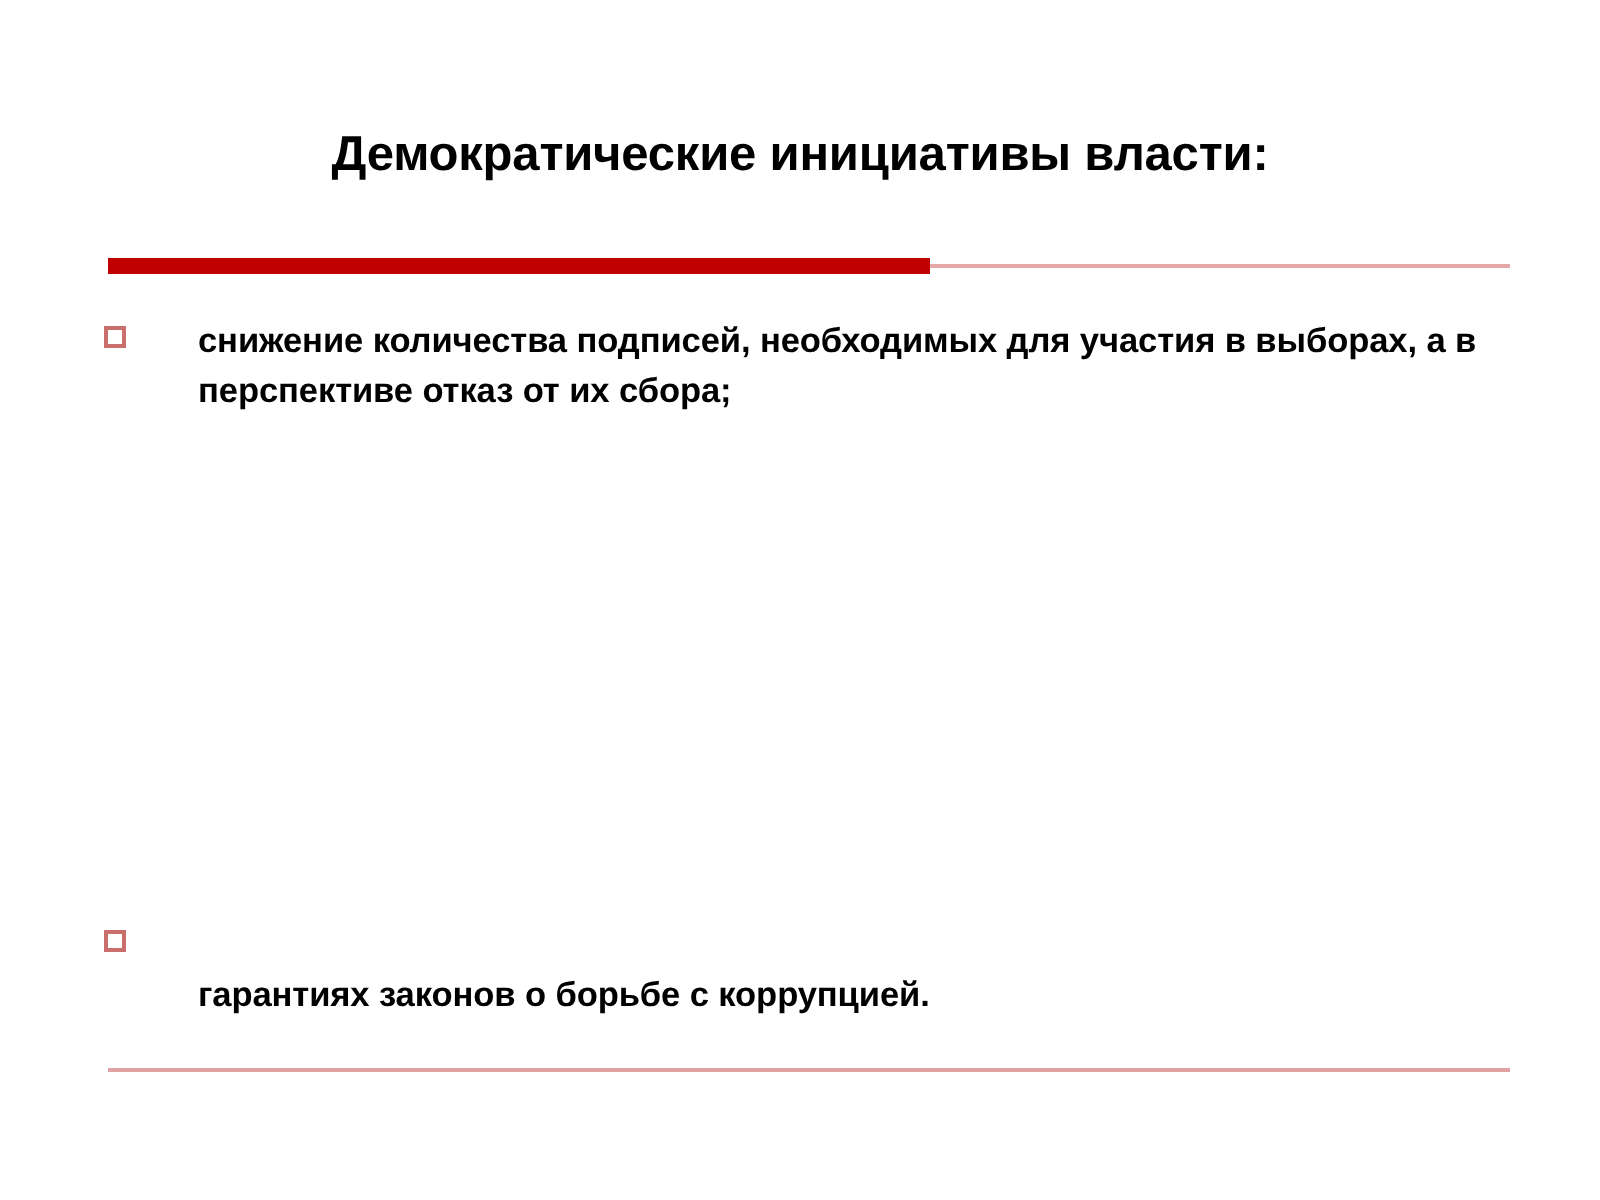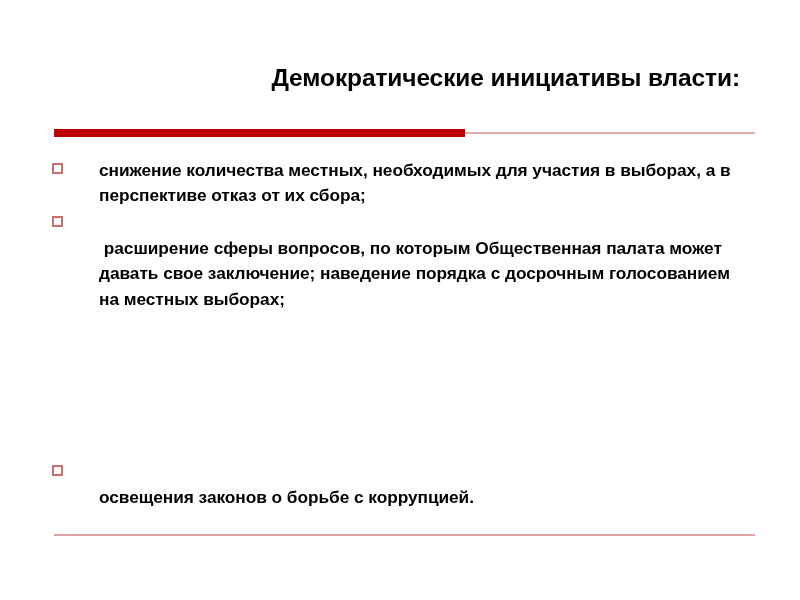--- a/index.html
+++ b/index.html
@@ -21,21 +21,21 @@
     height: 600px;
     background: #ffffff;
   }
 
   
   .title {
     position: absolute;
     left: 60px;
     top: 64px;
     width: 680px;
-    text-align: right;
+    text-align: center;
     font-size: 24.5px;
     font-weight: bold;
     color: #000000;
     letter-spacing: -0.1px;
     line-height: 1.18;
     white-space: nowrap;
   }
 
   
   .divider-top {
@@ -129,33 +129,28 @@
 
   <div class="divider-top">
     <div class="bar-thick"></div>
     <div class="bar-thin"></div>
   </div>
 
   <div class="bullet-list">
 
     <div class="bullet-item" data-index="0">
       <span class="bullet-marker"></span>
-      <div class="bullet-text">снижение количества местных, необходимых для участия в выборах, а в перспективе отказ от их сбора;</div>
+      <div class="bullet-text">снижение количества подписей, необходимых для участия в выборах, а в перспективе отказ от их сбора;</div>
     </div>
 
-    <div class="bullet-item" data-index="1">
-      <span class="bullet-marker"></span>
-      <div class="bullet-text">
- расширение сферы вопросов, по которым Общественная палата может давать свое заключение; наведение порядка с досрочным голосованием на местных выборах;</div>
-    </div>
 
 
     <div class="bullet-item" data-index="3">
       <span class="bullet-marker"></span>
       <div class="bullet-text">
-освещения законов о борьбе с коррупцией.</div>
+гарантиях законов о борьбе с коррупцией.</div>
     </div>
 
   </div>
 
   <div class="divider-bottom"></div>
 
 </div>
 
 </body></html>

